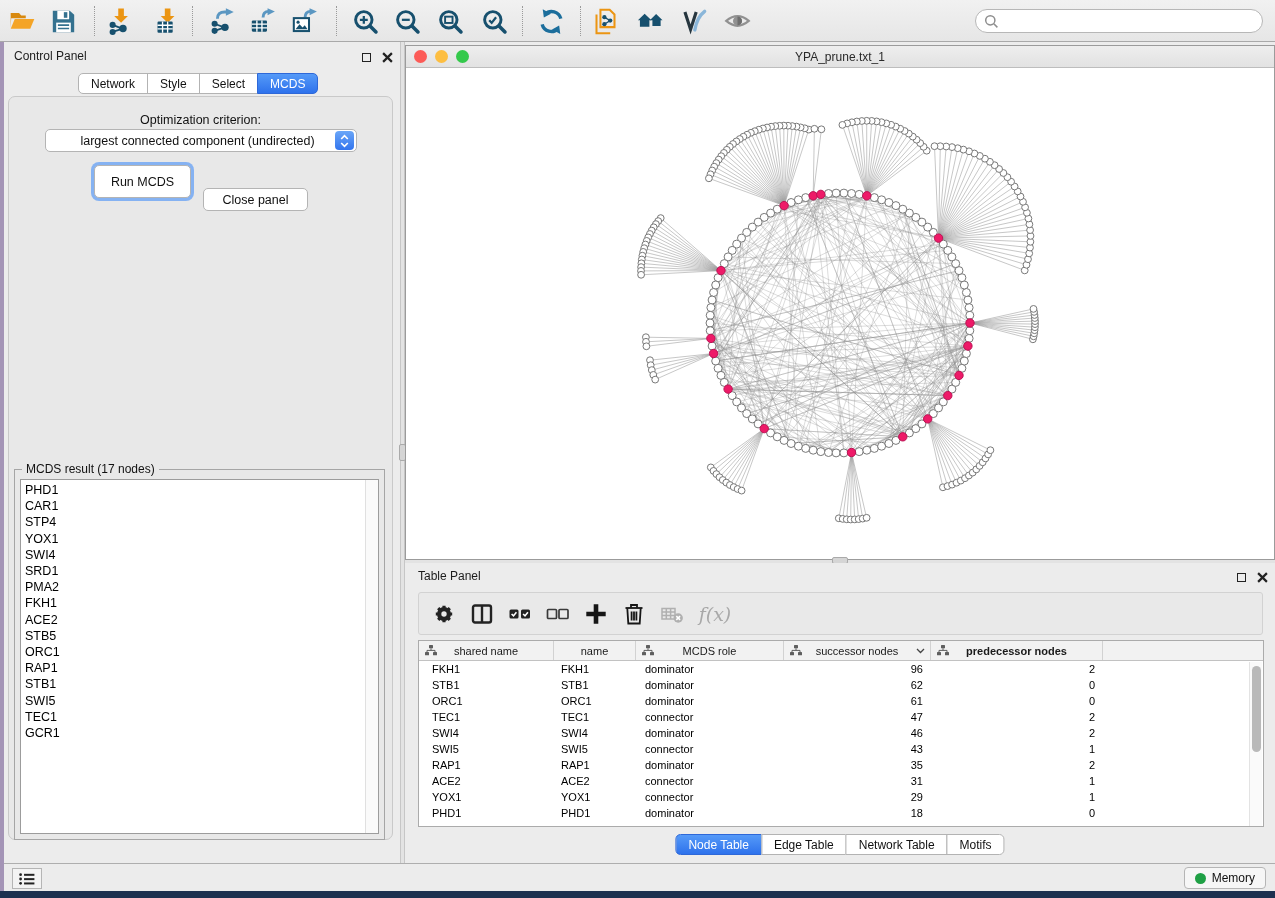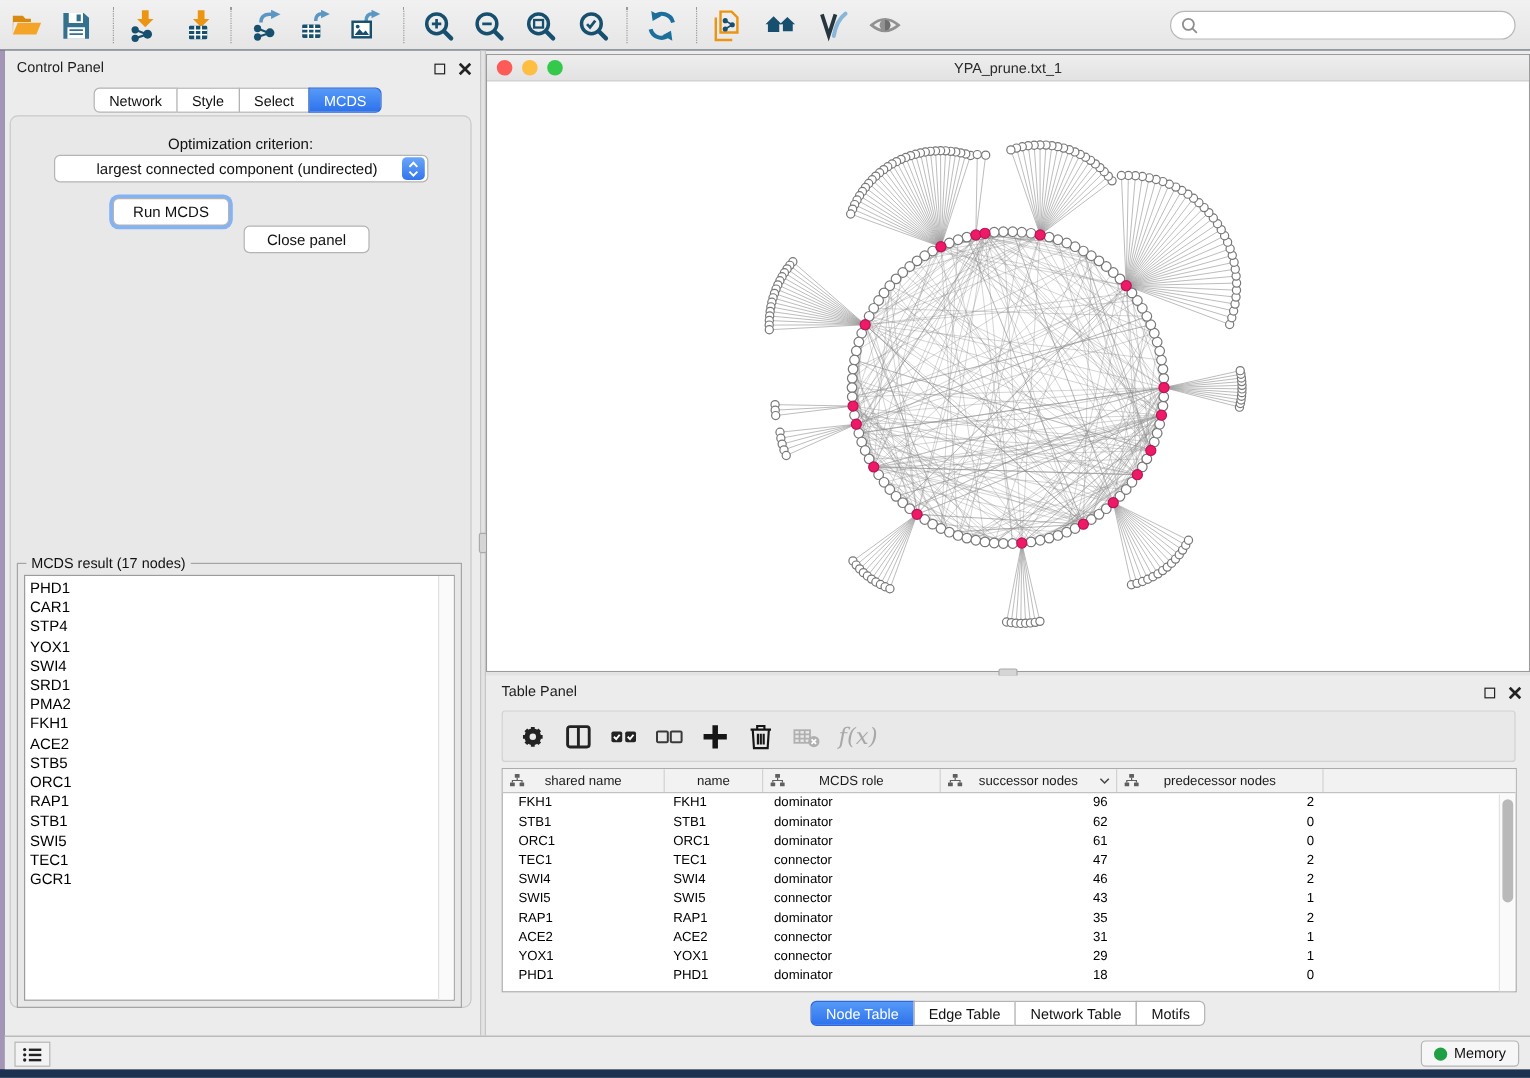--- a/index.html
+++ b/index.html
@@ -36,21 +36,21 @@
   .seg.active{background:linear-gradient(#559af8,#2e72ec);border-color:#2e68d8;color:#fff;}
   #cp-box{left:4px;top:54px;width:385px;height:744px;background:#e8e8e8;border:1px solid #c9c9c9;border-radius:7px;}
   #opt-label{left:0;top:71px;width:393px;text-align:center;font-size:12.5px;color:#111;}
   #criterion{left:41px;top:87px;width:312px;height:23px;background:#fff;border:1px solid #b4b4b4;
     border-radius:5px;display:flex;align-items:center;font-size:12.5px;color:#111;cursor:default;}
   #criterion .txt{flex:1;text-align:center;padding-left:14px;}
   #criterion .stepper{width:19px;height:19px;margin-right:2px;border-radius:4px;
     background:linear-gradient(#6aa6f8,#3375ee);display:flex;flex-direction:column;align-items:center;justify-content:center;}
   .btn{background:#fff;border:1px solid #b4b4b4;border-radius:5px;font-size:12.5px;color:#111;
     display:flex;align-items:center;justify-content:center;cursor:default;}
-  #run-btn{left:90px;top:123px;width:97px;height:23px;box-shadow:0 0 0 3px rgba(100,160,245,.75);}
+  #run-btn{left:90px;top:123px;width:97px;height:33px;box-shadow:0 0 0 3px rgba(100,160,245,.75);}
   #closep-btn{left:199px;top:123px;width:105px;height:23px;margin-top:23px;}
   #mcds-group{left:10px;top:427px;width:371px;height:371px;border:1px solid #a5a5a5;}
   #mcds-legend{left:18px;top:420px;background:#e8e8e8;padding:0 4px;font-size:12px;color:#111;}
   #mcds-list{left:16px;top:437px;width:359px;height:355px;background:#fff;border:1px solid #9c9c9c;
     overflow:hidden;padding:2px 0 0 4px;}
   .mcds-item{font-size:12.5px;line-height:16.2px;color:#000;}
   #mcds-scroll{left:361px;top:438px;width:13px;height:353px;background:#fafafa;border-left:1px solid #e0e0e0;}
 
   
   #v-splitter{left:396px;top:0;width:5px;height:821px;background:#e3e3e3;border-left:1px solid #c6c6c6;border-right:1px solid #c6c6c6;}
@@ -1174,21 +1174,21 @@
                 <rect x="0" y="7" width="4" height="3.2" rx="0.5"></rect>
                 <rect x="8" y="7" width="4" height="3.2" rx="0.5"></rect>
               </g>
               <path d="M6 3.2v2.2M2 7V5.4h8V7" stroke="#5f5f5f" fill="none" stroke-width="1"></path>
             </svg>
             <span>successor nodes</span>
             <svg class="sort" width="9" height="6" viewBox="0 0 9 6">
               <path d="M1 1l3.5 3.5L8 1" fill="none" stroke="#444" stroke-width="1.3"></path>
             </svg>
           </div>
-          <div class="hcell" style="width: 172px;">
+          <div class="hcell" style="width: 172px; font-weight: bold;">
             <svg class="sitemap" width="12" height="11" viewBox="0 0 12 11">
               <g fill="#5f5f5f">
                 <rect x="4" y="0" width="4" height="3.2" rx="0.5"></rect>
                 <rect x="0" y="7" width="4" height="3.2" rx="0.5"></rect>
                 <rect x="8" y="7" width="4" height="3.2" rx="0.5"></rect>
               </g>
               <path d="M6 3.2v2.2M2 7V5.4h8V7" stroke="#5f5f5f" fill="none" stroke-width="1"></path>
             </svg>
             <span>predecessor nodes</span>
           </div>

